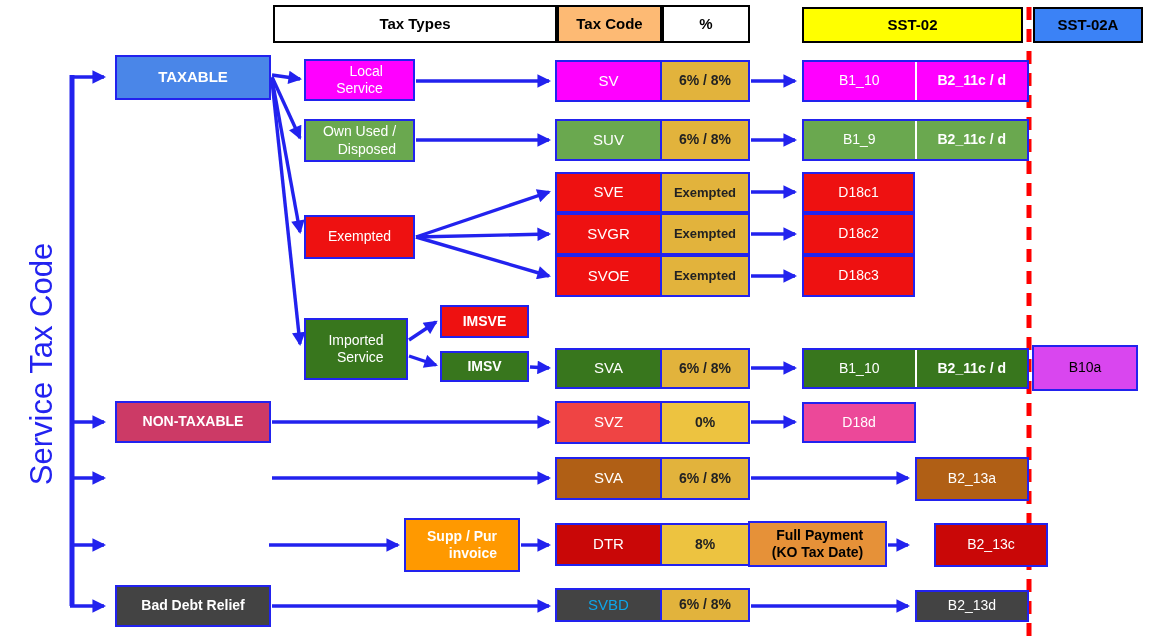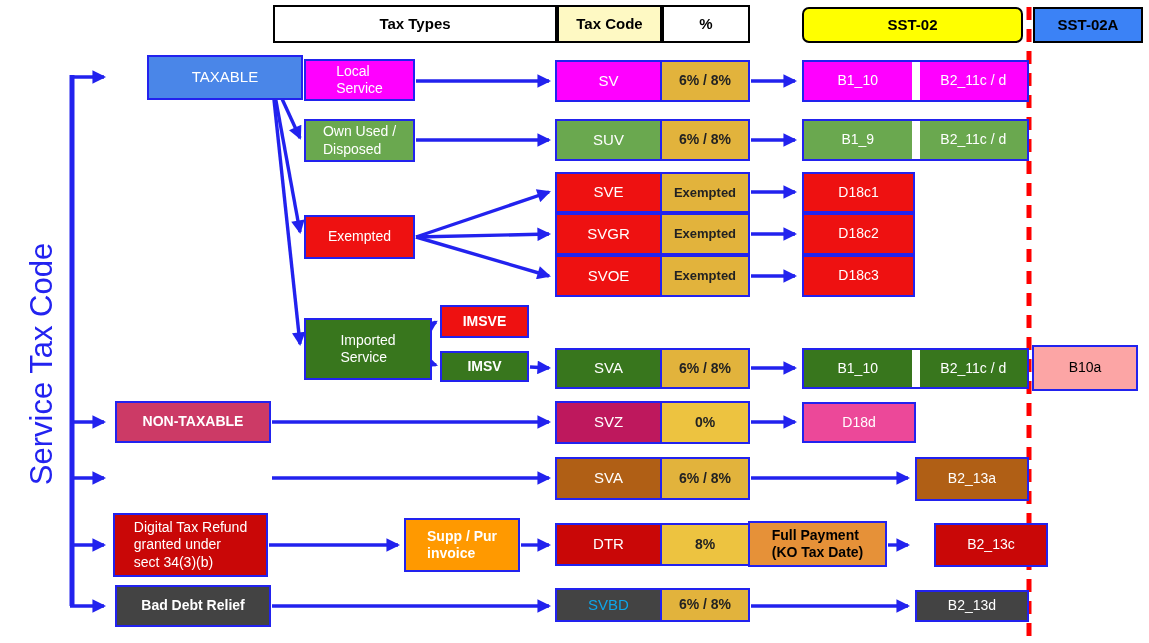--- a/index.html
+++ b/index.html
@@ -1,26 +1,26 @@
 <!DOCTYPE html>
 <html><head>
 <meta charset="utf-8">
 <style>
   html,body{margin:0;padding:0;}
   body{width:1149px;height:643px;background:#ffffff;overflow:hidden;
        font-family:"Liberation Sans",sans-serif;}
   #diagram{position:relative;width:1149px;height:643px;}
   #wires{position:absolute;left:0;top:0;z-index:1;}
   .node{position:absolute;z-index:2;box-sizing:border-box;border:2px solid #2222ee;
-        display:flex;align-items:center;justify-content:center;text-align:left;
+        display:flex;align-items:center;justify-content:center;text-align:right;
         line-height:1.22;white-space:pre-line;}
   .node.hdr{border-color:#000;font-weight:bold;color:#000;}
   .cells{display:flex;width:100%;height:100%;align-items:stretch;}
   .cells .cell{flex:1;display:flex;align-items:center;justify-content:center;}
-  .cells .cell + .cell{border-left:8px solid #ffffff;}
+  .cells .cell + .cell{border-left:2px solid #ffffff;font-weight:bold;}
   #title{position:absolute;left:-158px;top:343px;width:400px;height:42px;z-index:2;
          transform:rotate(-90deg);transform-origin:center;display:flex;
          align-items:center;justify-content:center;font-size:31px;}
 </style>
 </head>
 <body>
 
 <div id="diagram">
   <svg id="wires" width="1149" height="643">
     <defs>
@@ -60,67 +60,64 @@
         <line x1="269" y1="545" x2="398" y2="545" stroke="#2222ee" stroke-width="3.4" marker-end="url(#ah)"></line>
         <line x1="521" y1="545" x2="549" y2="545" stroke="#2222ee" stroke-width="3.4" marker-end="url(#ah)"></line>
         <line x1="888" y1="545" x2="908" y2="545" stroke="#2222ee" stroke-width="3.4" marker-end="url(#ah)"></line>
         <line x1="272" y1="606" x2="549" y2="606" stroke="#2222ee" stroke-width="3.4" marker-end="url(#ah)"></line>
         <line x1="751" y1="606" x2="908" y2="606" stroke="#2222ee" stroke-width="3.4" marker-end="url(#ah)"></line>
         <line x1="1029" y1="7" x2="1029" y2="643" stroke="#ff0000" stroke-width="5" stroke-dasharray="13 9"></line>
       </g>
   </svg>
   <div id="title" style="color: rgb(35, 35, 240);">Service Tax Code</div>
 <div class="node hdr" style="left: 273px; top: 5px; width: 284px; height: 38px; background: rgb(255, 255, 255); color: rgb(0, 0, 0); font-size: 15px; font-weight: bold;">Tax Types</div>
-    <div class="node hdr" style="left: 557px; top: 5px; width: 105px; height: 38px; background: #fef9c3; color: rgb(0, 0, 0); font-size: 15px; font-weight: bold;">Tax Code</div>
+    <div class="node hdr" style="left: 557px; top: 5px; width: 105px; height: 38px; background: #fdba74; color: rgb(0, 0, 0); font-size: 15px; font-weight: bold;">Tax Code</div>
     <div class="node hdr" style="left: 662px; top: 5px; width: 88px; height: 38px; background: rgb(255, 255, 255); color: rgb(0, 0, 0); font-size: 15px; font-weight: bold;">%</div>
-    <div class="node hdr" style="left: 802px; top: 7px; width: 221px; height: 36px; background: rgb(255, 255, 0); color: rgb(0, 0, 0); font-size: 15px; font-weight: bold; border-radius: 7px;">SST-02</div>
+    <div class="node hdr" style="left: 802px; top: 7px; width: 221px; height: 36px; background: rgb(255, 255, 0); color: rgb(0, 0, 0); font-size: 15px; font-weight: bold;">SST-02</div>
     <div class="node hdr" style="left: 1033px; top: 7px; width: 110px; height: 36px; background: #3b82f6; color: rgb(0, 0, 0); font-size: 15px; font-weight: bold;">SST-02A</div>
-    <div class="node" style="left: 115px; top: 55px; width: 156px; height: 45px; background: rgb(74, 134, 232); color: rgb(255, 255, 255); font-size: 15px; font-weight: normal; border-color: rgb(34, 34, 238); margin-left: 32px;">TAXABLE</div>
+    <div class="node" style="left: 115px; top: 55px; width: 156px; height: 45px; background: rgb(74, 134, 232); color: rgb(255, 255, 255); font-size: 15px; font-weight: bold; border-color: rgb(34, 34, 238);">TAXABLE</div>
     <div class="node" style="left: 304px; top: 59px; width: 111px; height: 42px; background: rgb(255, 0, 255); color: rgb(255, 255, 255); font-size: 14px; border-color: rgb(34, 34, 238);">Local
 Service</div>
     <div class="node" style="left: 304px; top: 119px; width: 111px; height: 43px; background: rgb(106, 168, 79); color: rgb(255, 255, 255); font-size: 14px; border-color: rgb(34, 34, 238);">Own Used /
 Disposed</div>
     <div class="node" style="left: 304px; top: 215px; width: 111px; height: 44px; background: rgb(238, 17, 17); color: rgb(255, 255, 255); font-size: 14px; border-color: rgb(34, 34, 238);">Exempted</div>
-    <div class="node" style="left: 304px; top: 318px; width: 128px; height: 62px; background: rgb(56, 118, 29); color: rgb(255, 255, 255); font-size: 14px; border-color: rgb(34, 34, 238);">Imported
+    <div class="node" style="left: 304px; top: 318px; width: 104px; height: 62px; background: rgb(56, 118, 29); color: rgb(255, 255, 255); font-size: 14px; border-color: rgb(34, 34, 238);">Imported
 Service</div>
     <div class="node" style="left: 440px; top: 305px; width: 89px; height: 33px; background: rgb(238, 17, 17); color: rgb(255, 255, 255); font-size: 14px; font-weight: bold; border-color: rgb(34, 34, 238);">IMSVE</div>
     <div class="node" style="left: 440px; top: 351px; width: 89px; height: 31px; background: rgb(56, 118, 29); color: rgb(255, 255, 255); font-size: 14px; font-weight: bold; border-color: rgb(34, 34, 238);">IMSV</div>
     <div class="node" style="left: 115px; top: 401px; width: 156px; height: 42px; background: rgb(204, 58, 102); color: rgb(255, 255, 255); font-size: 14px; font-weight: bold; border-color: rgb(34, 34, 238);">NON-TAXABLE</div>
-    <div class="node" style="left: 113px; top: 513px; width: 155px; height: 64px; background: rgb(201, 7, 7); color: rgb(255, 255, 255); font-size: 14px; border-color: rgb(34, 34, 238);">Digital Tax Refund
-granted under
-sect 34(3)(b)</div>
     <div class="node" style="left: 404px; top: 518px; width: 116px; height: 54px; background: rgb(255, 153, 0); color: rgb(255, 255, 255); font-size: 14px; font-weight: bold; border-color: rgb(34, 34, 238);">Supp / Pur
 invoice</div>
     <div class="node" style="left: 115px; top: 585px; width: 156px; height: 42px; background: rgb(67, 67, 67); color: rgb(255, 255, 255); font-size: 14px; font-weight: bold; border-color: rgb(34, 34, 238);">Bad Debt Relief</div>
     <div class="node" style="left: 555px; top: 60px; width: 107px; height: 42px; background: rgb(255, 0, 255); color: rgb(255, 255, 255); font-size: 15px; border-color: rgb(34, 34, 238);">SV</div>
     <div class="node" style="left: 660px; top: 60px; width: 90px; height: 42px; background: rgb(226, 179, 60); color: rgb(34, 34, 34); font-size: 14px; font-weight: bold; border-color: rgb(34, 34, 238);">6% / 8%</div>
     <div class="node" style="left: 555px; top: 119px; width: 107px; height: 42px; background: rgb(106, 168, 79); color: rgb(255, 255, 255); font-size: 15px; border-color: rgb(34, 34, 238);">SUV</div>
     <div class="node" style="left: 660px; top: 119px; width: 90px; height: 42px; background: rgb(226, 179, 60); color: rgb(34, 34, 34); font-size: 14px; font-weight: bold; border-color: rgb(34, 34, 238);">6% / 8%</div>
     <div class="node" style="left: 555px; top: 172px; width: 107px; height: 41px; background: rgb(238, 17, 17); color: rgb(255, 255, 255); font-size: 15px; border-color: rgb(34, 34, 238);">SVE</div>
     <div class="node" style="left: 660px; top: 172px; width: 90px; height: 41px; background: rgb(226, 179, 60); color: rgb(34, 34, 34); font-size: 13px; font-weight: bold; border-color: rgb(34, 34, 238);">Exempted</div>
     <div class="node" style="left: 555px; top: 213px; width: 107px; height: 42px; background: rgb(238, 17, 17); color: rgb(255, 255, 255); font-size: 15px; border-color: rgb(34, 34, 238);">SVGR</div>
     <div class="node" style="left: 660px; top: 213px; width: 90px; height: 42px; background: rgb(226, 179, 60); color: rgb(34, 34, 34); font-size: 13px; font-weight: bold; border-color: rgb(34, 34, 238);">Exempted</div>
     <div class="node" style="left: 555px; top: 255px; width: 107px; height: 42px; background: rgb(238, 17, 17); color: rgb(255, 255, 255); font-size: 15px; border-color: rgb(34, 34, 238);">SVOE</div>
     <div class="node" style="left: 660px; top: 255px; width: 90px; height: 42px; background: rgb(226, 179, 60); color: rgb(34, 34, 34); font-size: 13px; font-weight: bold; border-color: rgb(34, 34, 238);">Exempted</div>
     <div class="node" style="left: 555px; top: 348px; width: 107px; height: 41px; background: rgb(56, 118, 29); color: rgb(255, 255, 255); font-size: 15px; border-color: rgb(34, 34, 238);">SVA</div>
     <div class="node" style="left: 660px; top: 348px; width: 90px; height: 41px; background: rgb(226, 179, 60); color: rgb(34, 34, 34); font-size: 14px; font-weight: bold; border-color: rgb(34, 34, 238);">6% / 8%</div>
-    <div class="node" style="left: 555px; top: 401px; width: 107px; height: 43px; background: #be185d; color: rgb(255, 255, 255); font-size: 15px; border-color: rgb(34, 34, 238);">SVZ</div>
+    <div class="node" style="left: 555px; top: 401px; width: 107px; height: 43px; background: #ef4444; color: rgb(255, 255, 255); font-size: 15px; border-color: rgb(34, 34, 238);">SVZ</div>
     <div class="node" style="left: 660px; top: 401px; width: 90px; height: 43px; background: rgb(237, 195, 64); color: rgb(34, 34, 34); font-size: 14px; font-weight: bold; border-color: rgb(34, 34, 238);">0%</div>
     <div class="node" style="left: 555px; top: 457px; width: 107px; height: 43px; background: rgb(176, 95, 21); color: rgb(255, 255, 255); font-size: 15px; border-color: rgb(34, 34, 238);">SVA</div>
     <div class="node" style="left: 660px; top: 457px; width: 90px; height: 43px; background: rgb(226, 179, 60); color: rgb(34, 34, 34); font-size: 14px; font-weight: bold; border-color: rgb(34, 34, 238);">6% / 8%</div>
     <div class="node" style="left: 555px; top: 523px; width: 107px; height: 43px; background: rgb(201, 7, 7); color: rgb(255, 255, 255); font-size: 15px; border-color: rgb(34, 34, 238);">DTR</div>
     <div class="node" style="left: 660px; top: 523px; width: 90px; height: 43px; background: rgb(237, 195, 64); color: rgb(34, 34, 34); font-size: 14px; font-weight: bold; border-color: rgb(34, 34, 238);">8%</div>
     <div class="node" style="left: 748px; top: 521px; width: 139px; height: 46px; background: rgb(230, 145, 56); color: rgb(0, 0, 0); font-size: 14px; font-weight: bold; border-color: rgb(34, 34, 238);">Full Payment
 (KO Tax Date)</div>
     <div class="node" style="left: 555px; top: 588px; width: 107px; height: 34px; background: rgb(67, 67, 67); color: #0ea5e9; font-size: 15px; border-color: rgb(34, 34, 238);">SVBD</div>
     <div class="node" style="left: 660px; top: 588px; width: 90px; height: 34px; background: rgb(226, 179, 60); color: rgb(34, 34, 34); font-size: 14px; font-weight: bold; border-color: rgb(34, 34, 238);">6% / 8%</div>
     <div class="node" style="left: 802px; top: 60px; width: 227px; height: 42px; background: rgb(255, 0, 255); color: rgb(255, 255, 255); font-size: 14px; border-color: rgb(34, 34, 238);"><div class="cells"><div class="cell">B1_10</div><div class="cell">B2_11c / d</div></div></div>
     <div class="node" style="left: 802px; top: 119px; width: 227px; height: 42px; background: rgb(106, 168, 79); color: rgb(255, 255, 255); font-size: 14px; border-color: rgb(34, 34, 238);"><div class="cells"><div class="cell">B1_9</div><div class="cell">B2_11c / d</div></div></div>
     <div class="node" style="left: 802px; top: 172px; width: 113px; height: 41px; background: rgb(238, 17, 17); color: rgb(255, 255, 255); font-size: 14px; border-color: rgb(34, 34, 238);">D18c1</div>
     <div class="node" style="left: 802px; top: 213px; width: 113px; height: 42px; background: rgb(238, 17, 17); color: rgb(255, 255, 255); font-size: 14px; border-color: rgb(34, 34, 238);">D18c2</div>
     <div class="node" style="left: 802px; top: 255px; width: 113px; height: 42px; background: rgb(238, 17, 17); color: rgb(255, 255, 255); font-size: 14px; border-color: rgb(34, 34, 238);">D18c3</div>
     <div class="node" style="left: 802px; top: 348px; width: 227px; height: 41px; background: rgb(56, 118, 29); color: rgb(255, 255, 255); font-size: 14px; border-color: rgb(34, 34, 238);"><div class="cells"><div class="cell">B1_10</div><div class="cell">B2_11c / d</div></div></div>
-    <div class="node" style="left: 1032px; top: 345px; width: 106px; height: 46px; background: #fca5a5; color: rgb(0, 0, 0); font-size: 14px; border-color: rgb(34, 34, 238);">B10a</div>
+    <div class="node" style="left: 1032px; top: 345px; width: 106px; height: 46px; background: #d946ef; color: rgb(0, 0, 0); font-size: 14px; border-color: rgb(34, 34, 238);">B10a</div>
     <div class="node" style="left: 802px; top: 402px; width: 114px; height: 41px; background: #ec4899; color: rgb(255, 255, 255); font-size: 14px; border-color: rgb(34, 34, 238);">D18d</div>
     <div class="node" style="left: 915px; top: 457px; width: 114px; height: 44px; background: rgb(176, 95, 21); color: rgb(255, 255, 255); font-size: 14px; border-color: rgb(34, 34, 238);">B2_13a</div>
     <div class="node" style="left: 915px; top: 523px; width: 114px; height: 44px; background: rgb(201, 7, 7); color: rgb(255, 255, 255); font-size: 14px; border-color: rgb(34, 34, 238); margin-left: 19px;">B2_13c</div>
     <div class="node" style="left: 915px; top: 590px; width: 114px; height: 32px; background: rgb(67, 67, 67); color: rgb(255, 255, 255); font-size: 14px; border-color: rgb(34, 34, 238);">B2_13d</div>
   </div>
 
 </body></html>

